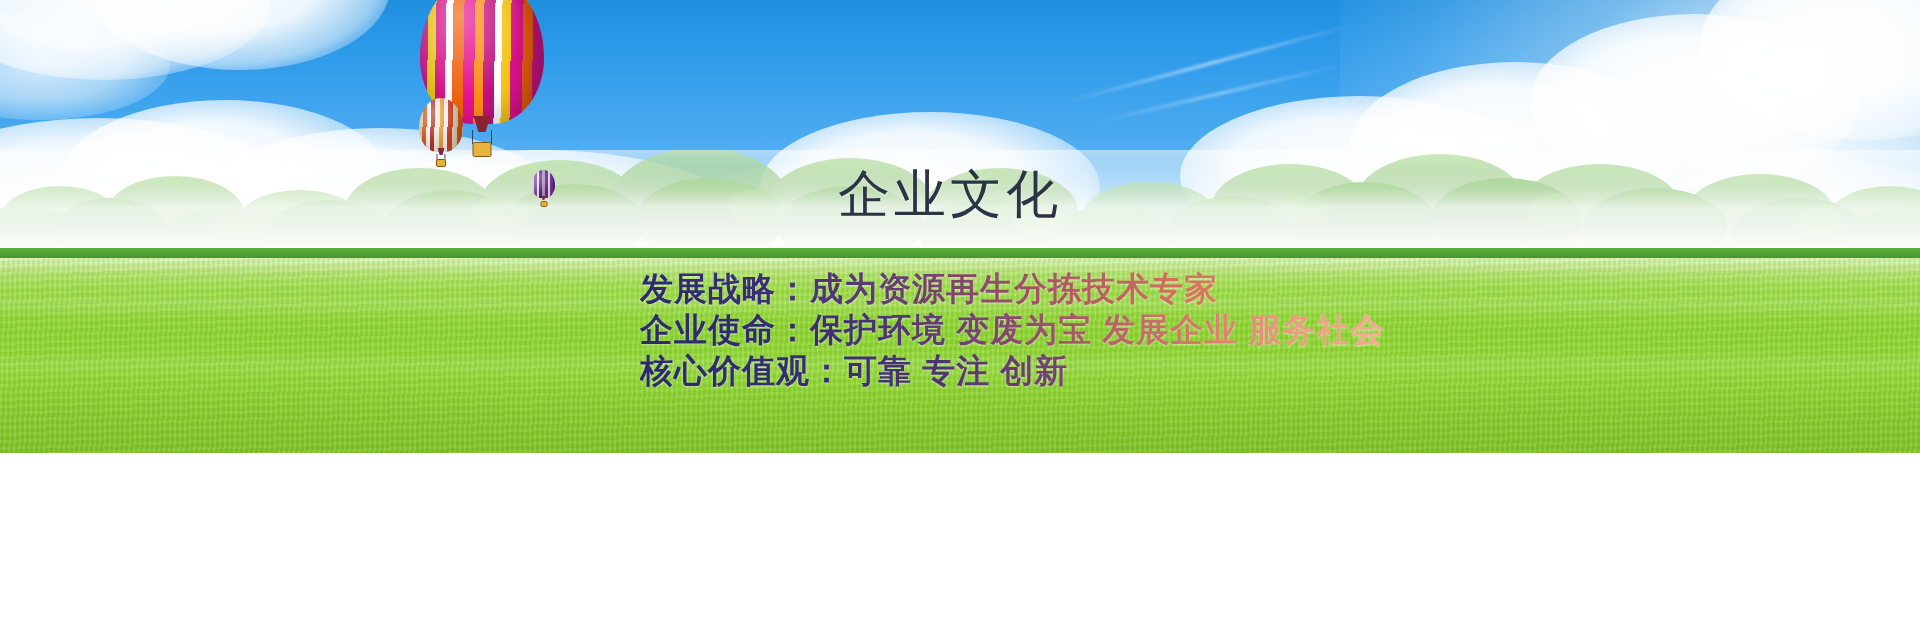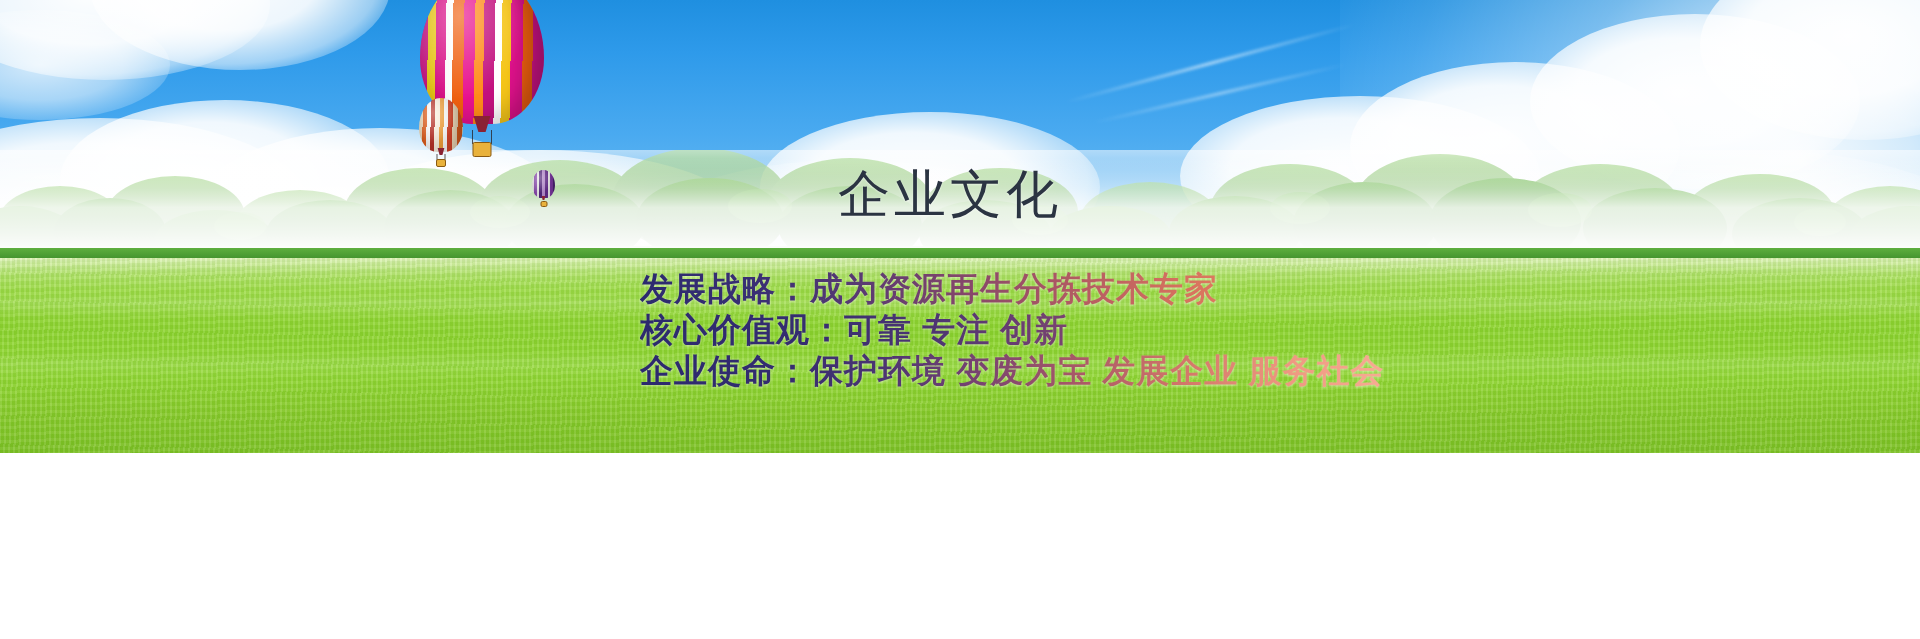--- a/index.html
+++ b/index.html
@@ -457,19 +457,19 @@
   </div>
 
   <div class="headline-wrap">
 
     <div class="title-block">
       <div class="main-title">企业文化</div>
     </div>
 
     <div class="slogans">
       <div class="slogan-line l1">发展战略：成为资源再生分拣技术专家</div>
+      <div class="slogan-line l3">企业使命：保护环境 变废为宝 发展企业 服务社会</div>
       <div class="slogan-line l2">核心价值观：可靠 专注 创新</div>
-      <div class="slogan-line l3">企业使命：保护环境 变废为宝 发展企业 服务社会</div>
     </div>
 
   </div>
 
 </div>
 
 </body></html>

